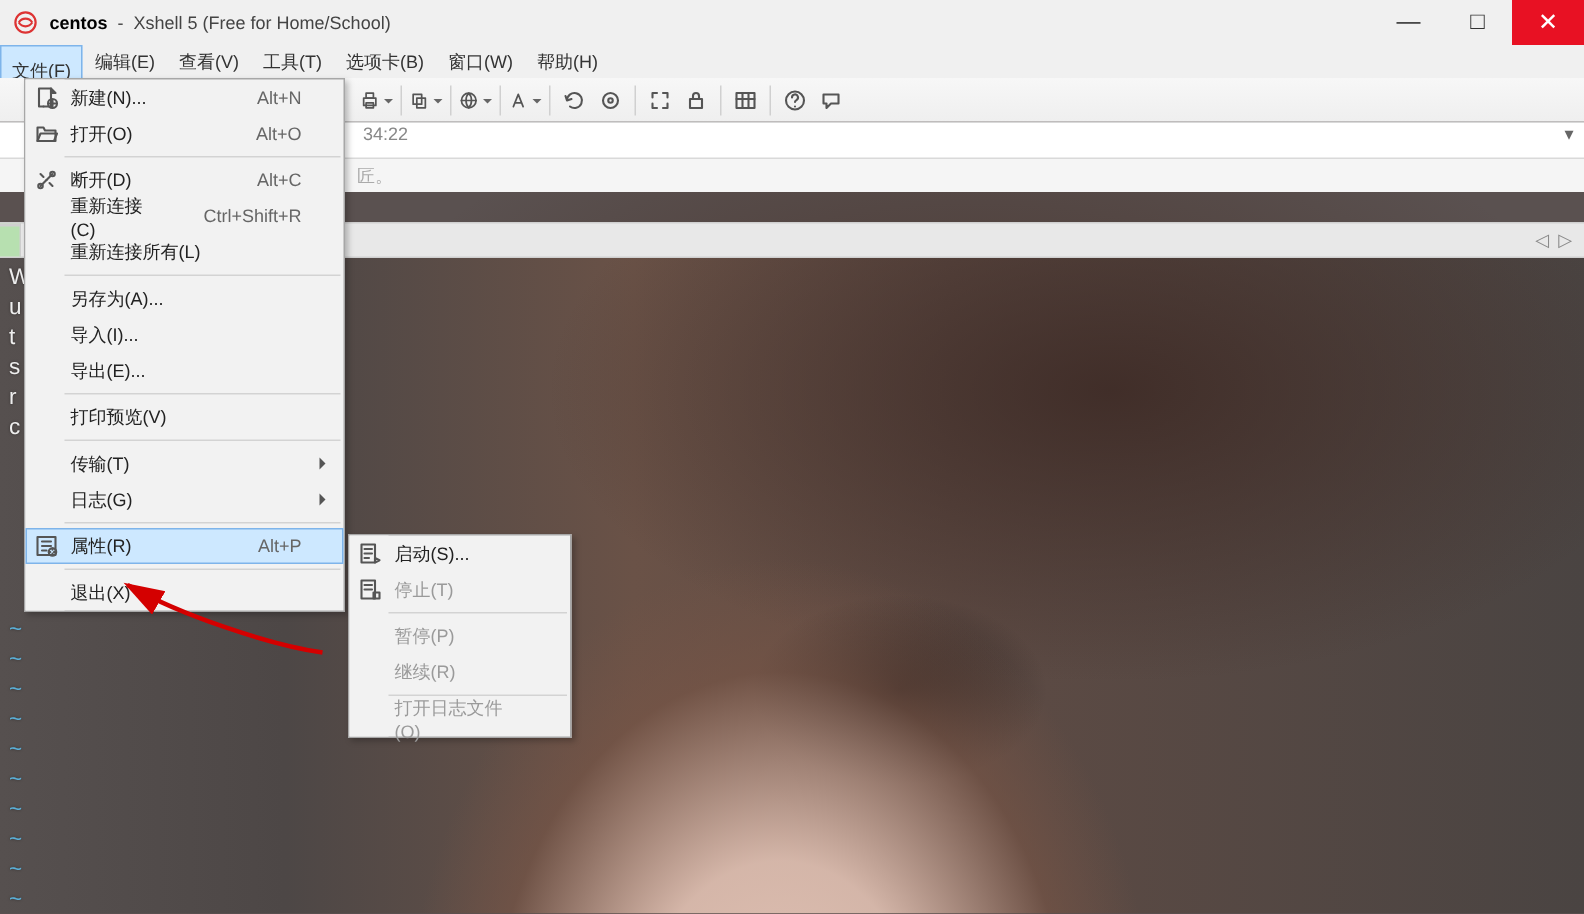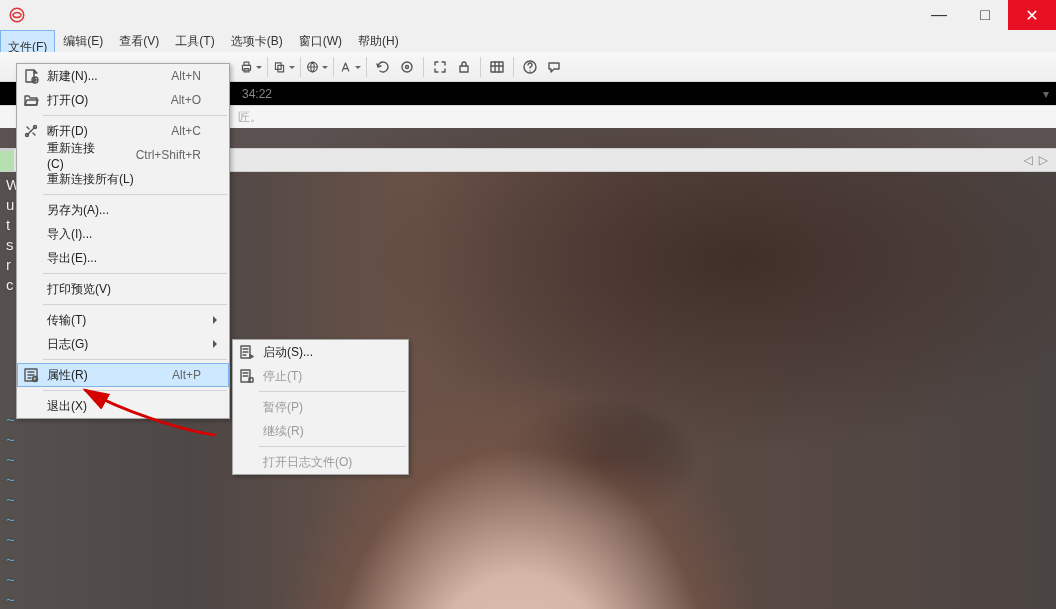--- a/index.html
+++ b/index.html
@@ -57,22 +57,22 @@
     padding-left:240px; 
     border-bottom:1px solid #d9d9d9;
   }
   .toolbar .t-icon { width:22px; height:22px; display:flex; align-items:center; justify-content:center; color:#555; position:relative; }
   .toolbar .sep { width:1px; height:20px; background:#d0d0d0; margin:0 3px; }
   .toolbar .dd::after{ content:""; border:3px solid transparent; border-top-color:#666; margin-left:3px; position:relative; top:2px; }
 
   
   .infobar {
     position:absolute; left:0; top:82px; right:0; height:24px;
-    background:#000000; border-bottom:1px solid #d9d9d9;
-    display:flex; align-items:center; font-size:12px; color:#888;
+    background:#ffffff; border-bottom:1px solid #d9d9d9;
+    display:flex; align-items:flex-start; font-size:12px; color:#888;
     padding-left:242px;
   }
   .infobar .rhs { margin-left:auto; width:20px; display:flex; align-items:center; justify-content:center; color:#666; }
 
   
   .infobar2 {
     position:absolute; left:0; top:106px; right:0; height:22px;
     background:#f5f5f5; border-bottom:0px;
     display:flex; align-items:center; font-size:12px; color:#aaa;
     padding-left:238px;
@@ -119,22 +119,22 @@
   .dropdown .mi.submenu::after{
     content:""; position:absolute; right:8px; top:50%; margin-top:-4px;
     border:4px solid transparent; border-left-color:#555;
   }
   .dropdown .mi.hover { background:#cde8ff; outline:1px solid #7eb4ea; outline-offset:-1px; }
   .dropdown .msep { height:1px; margin:3px 2px; background:#d3d3d3; }
   .dropdown .icon-col-bg {
     position:absolute; left:0; top:0; bottom:0; width:26px; background:#f2f2f2; border-right:0px;
   }
 
-  .dd1 { left:16px; top:52px; width:214px;margin-top:11px; }
-  .dd2 { left:232px; top:339px; width:177px; }
+  .dd1 { left:16px; top:52px; width:214px; }
+  .dd2 { left:232px; top:356px; width:149px; }
 
   
   .arrow-svg { position:absolute; left:60px; top:375px; z-index:60; pointer-events:none; }
 
   
   svg.ico { width:16px; height:16px; }
   svg.ico * { stroke:#555; stroke-width:1.4; fill:none; stroke-linecap:round; stroke-linejoin:round; }
 
   
   svg.appico * { stroke:#d33; stroke-width:1.3; fill:none; }
@@ -144,20 +144,23 @@
 <body>
 
 <div class="photo"></div>
 
 <div class="titlebar">
   <span class="app-icon">
     <svg class="appico" viewBox="0 0 16 16">
         <circle cx="8" cy="8" r="6"></circle>
         <path d="M4 8c2-3 6-3 8 0M4 8c2 3 6 3 8 0"></path>
       </svg>
+  </span>
+  <span class="title-text">
+    <b>centos</b>&nbsp;&nbsp;-&nbsp;&nbsp;<span>Xshell 5 (Free for Home/School)</span>
   </span>
   <div class="win-controls">
     <div class="wc">
         <span>—</span>
       </div>
     <div class="wc">
         <span>□</span>
       </div>
     <div class="wc close">
         <span>✕</span>

